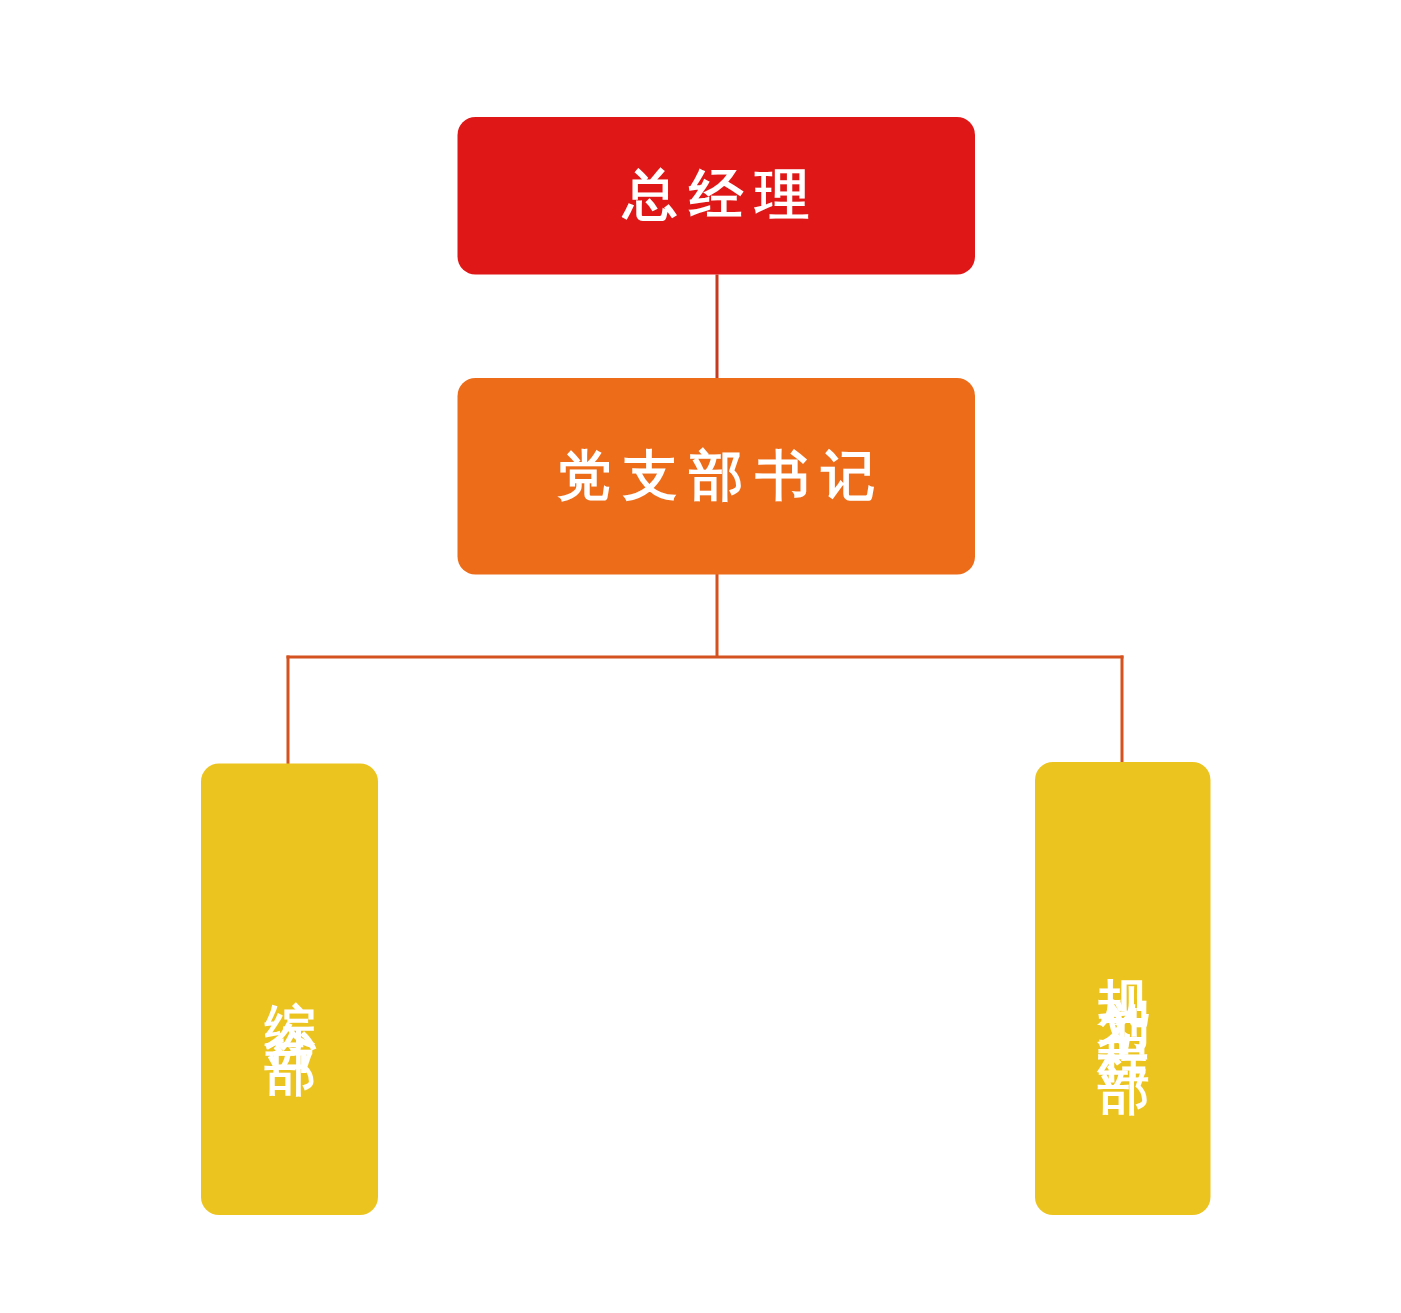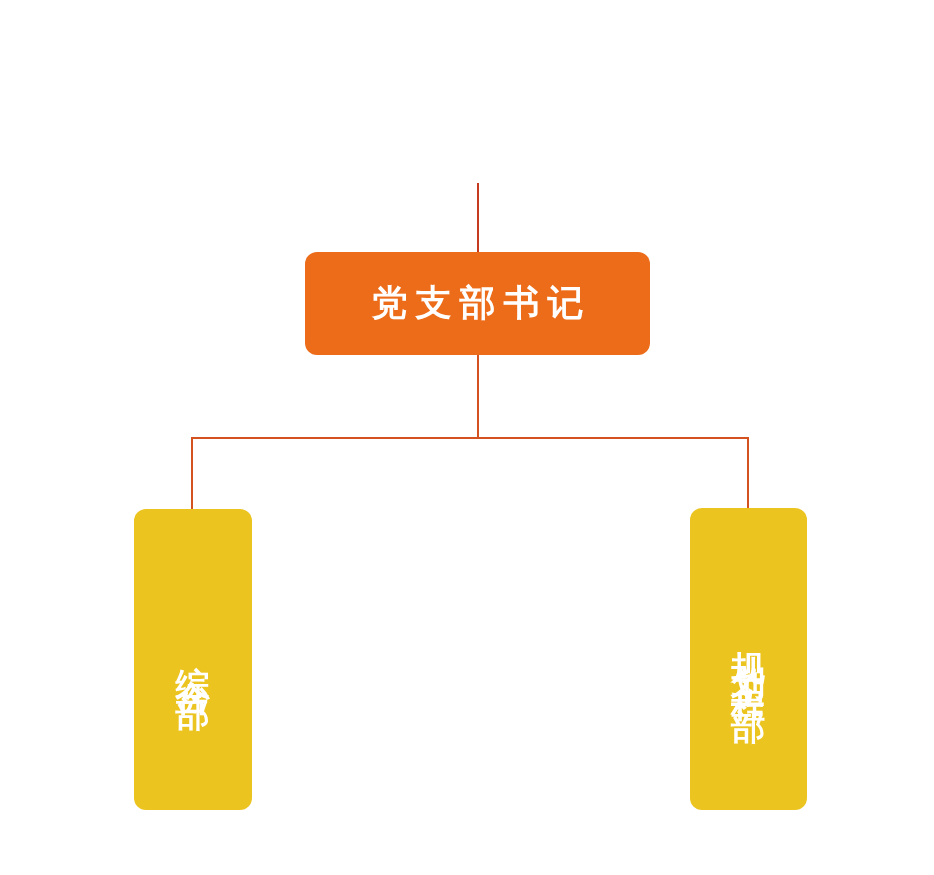--- a/index.html
+++ b/index.html
@@ -35,21 +35,21 @@
     writing-mode: vertical-rl;
     text-orientation: upright;
     letter-spacing: 14px;
   }
   .node-root {
     left: 305px; top: 78px;
     width: 345px; height: 105px;
   }
   .node-secretary {
     left: 305px; top: 252px;
-    width: 345px; height: 103px;
+    width: 345px; height: 131px;
   }
   .node-dept-left {
     left: 134px; top: 509px;
     width: 118px; height: 301px;
   }
   .node-dept-right {
     left: 690px; top: 508px;
     width: 117px; height: 302px;
   }
   .connector {
@@ -69,20 +69,23 @@
   <div class="connector conn-root-secretary" style="background-color: rgb(198, 59, 32);"></div>
 
   <div class="connector conn-secretary-stem" style="background-color: rgb(212, 82, 31);"></div>
 
   <div class="connector conn-branch-horizontal" style="background-color: rgb(212, 82, 31);"></div>
 
   <div class="connector conn-branch-left-drop" style="background-color: rgb(212, 82, 31);"></div>
 
   <div class="connector conn-branch-right-drop" style="background-color: rgb(212, 82, 31);"></div>
 
+  <div class="node node-h node-root" style="background-color: rgb(224, 23, 23);">
+    <span>总经理</span>
+  </div>
 
   <div class="node node-h node-secretary" style="background-color: rgb(236, 108, 26);">
     <span>党支部书记</span>
   </div>
 
   <div class="node node-v node-dept-left" style="background-color: rgb(236, 196, 31);">
     <span>综合部</span>
   </div>
 
   <div class="node node-v node-dept-right" style="background-color: rgb(236, 196, 31);">

